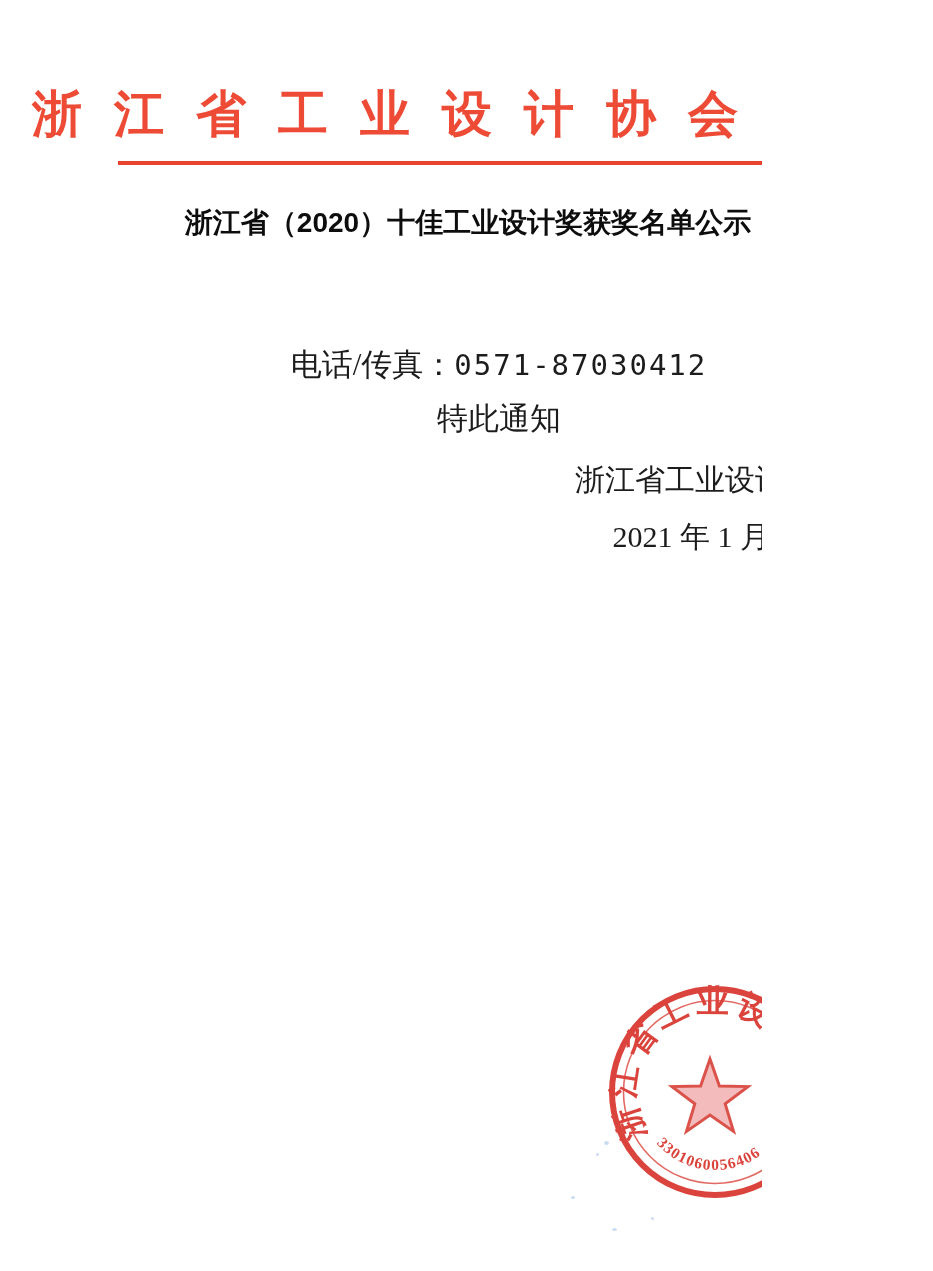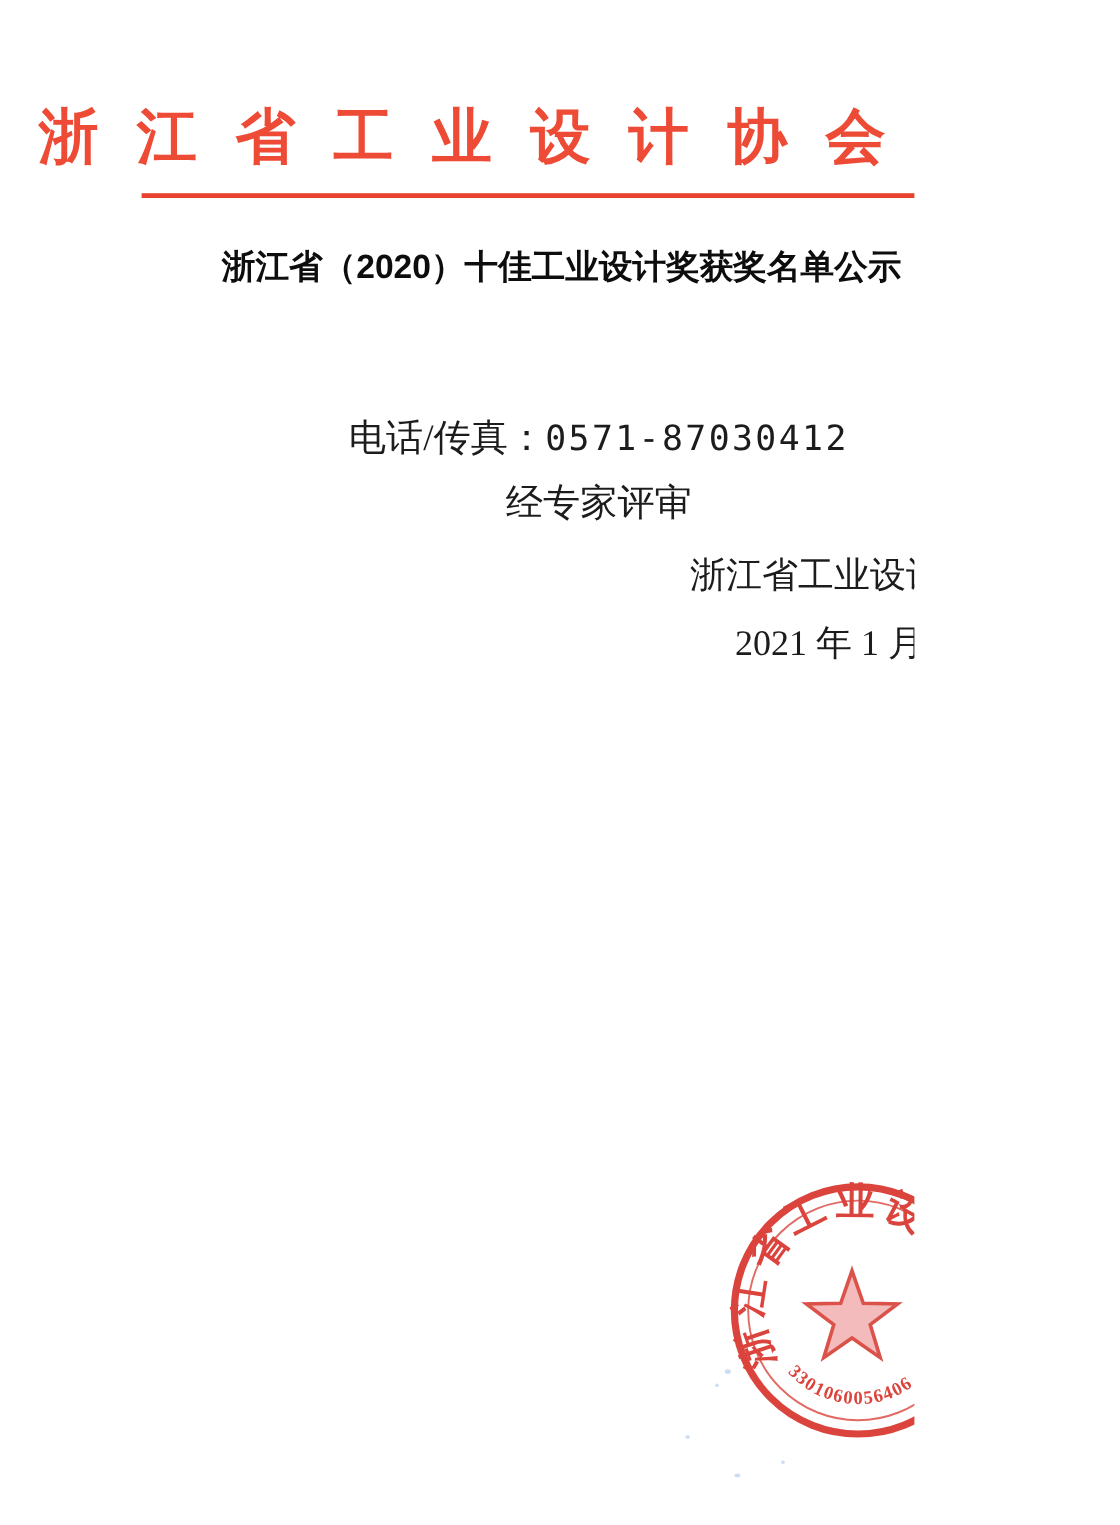--- a/index.html
+++ b/index.html
@@ -90,21 +90,21 @@
 
   <div class="org-head">浙江省工业设计协会</div>
   <div class="org-rule"></div>
 
   <div class="doc-title">浙江省（2020）十佳工业设计奖获奖名单公示</div>
 
   <div class="body-block">
 
     <div class="contact-block">
       <p><span>电话/传真：</span><span class="mono-val">0571-87030412</span></p>
-      <p>经专家评审</p>
+      <p>特此通知</p>
     </div>
 
     <div class="sign-block">
       <div>浙江省工业设计协会</div>
       <div>2021 年 1 月 25 日</div>
     </div>
   </div>
 
   <svg class="seal" viewBox="0 0 230 230" xmlns="http://www.w3.org/2000/svg">
     <circle cx="115" cy="115" r="103" fill="none" stroke="#d8342c" stroke-width="6"></circle>

